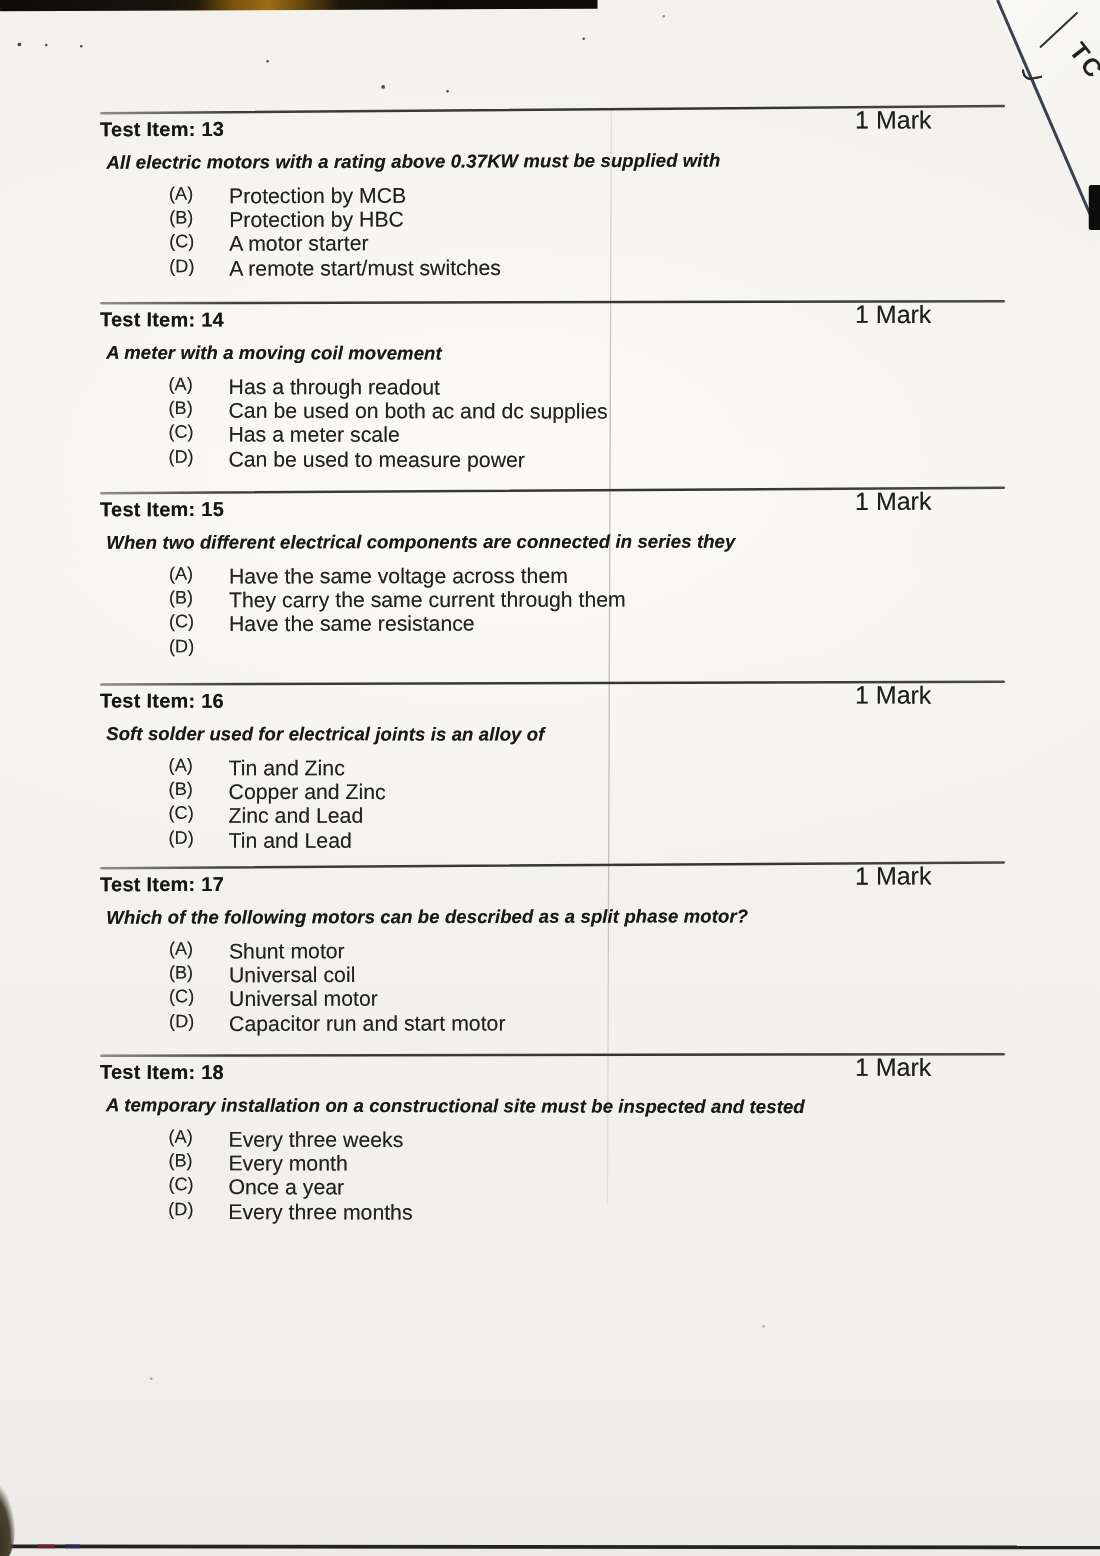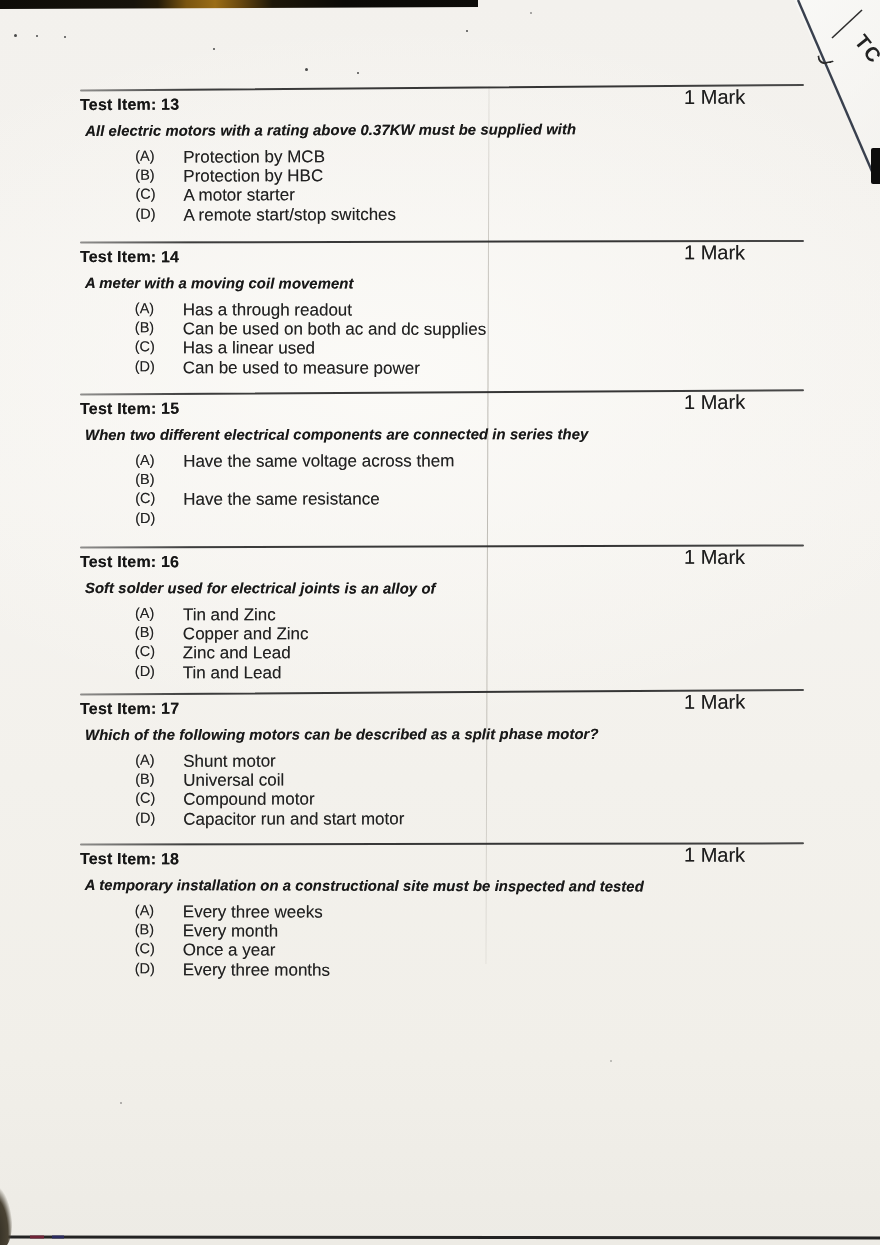--- a/index.html
+++ b/index.html
@@ -154,60 +154,61 @@
           <div class="opt-row">
     <span class="opt-letter">(B)</span>
     <span class="opt-text">Protection by HBC</span>
   </div>
           <div class="opt-row">
     <span class="opt-letter">(C)</span>
     <span class="opt-text">A motor starter</span>
   </div>
           <div class="opt-row">
     <span class="opt-letter">(D)</span>
-    <span class="opt-text">A remote start/stop switches</span>
+    <span class="opt-text">A remote start/must switches</span>
   </div>
         </div>
   </section>
       <section class="item" style="top: 240px; transform: rotate(0.12deg);">
     <div class="divider"></div>
     <div class="item-head">Test Item: 14</div>
     <div class="item-mark">1 Mark</div>
     <div class="item-question">A meter with a moving coil movement</div>
     <div class="options">
           <div class="opt-row">
     <span class="opt-letter">(A)</span>
     <span class="opt-text">Has a through readout</span>
   </div>
           <div class="opt-row">
     <span class="opt-letter">(B)</span>
     <span class="opt-text">Can be used on both ac and dc supplies</span>
   </div>
           <div class="opt-row">
     <span class="opt-letter">(C)</span>
-    <span class="opt-text">Has a linear used</span>
+    <span class="opt-text">Has a meter scale</span>
   </div>
           <div class="opt-row">
     <span class="opt-letter">(D)</span>
     <span class="opt-text">Can be used to measure power</span>
   </div>
         </div>
   </section>
       <section class="item" style="top: 392px; transform: rotate(-0.1deg);">
     <div class="divider"></div>
     <div class="item-head">Test Item: 15</div>
     <div class="item-mark">1 Mark</div>
     <div class="item-question">When two different electrical components are connected in series they</div>
     <div class="options">
           <div class="opt-row">
     <span class="opt-letter">(A)</span>
     <span class="opt-text">Have the same voltage across them</span>
   </div>
           <div class="opt-row">
     <span class="opt-letter">(B)</span>
+    <span class="opt-text">They carry the same current through them</span>
   </div>
           <div class="opt-row">
     <span class="opt-letter">(C)</span>
     <span class="opt-text">Have the same resistance</span>
   </div>
           <div class="opt-row">
     <span class="opt-letter">(D)</span>
   </div>
         </div>
   </section>
@@ -244,21 +245,21 @@
           <div class="opt-row">
     <span class="opt-letter">(A)</span>
     <span class="opt-text">Shunt motor</span>
   </div>
           <div class="opt-row">
     <span class="opt-letter">(B)</span>
     <span class="opt-text">Universal coil</span>
   </div>
           <div class="opt-row">
     <span class="opt-letter">(C)</span>
-    <span class="opt-text">Compound motor</span>
+    <span class="opt-text">Universal motor</span>
   </div>
           <div class="opt-row">
     <span class="opt-letter">(D)</span>
     <span class="opt-text">Capacitor run and start motor</span>
   </div>
         </div>
   </section>
       <section class="item" style="top: 842px; transform: rotate(0.15deg);">
     <div class="divider"></div>
     <div class="item-head">Test Item: 18</div>

